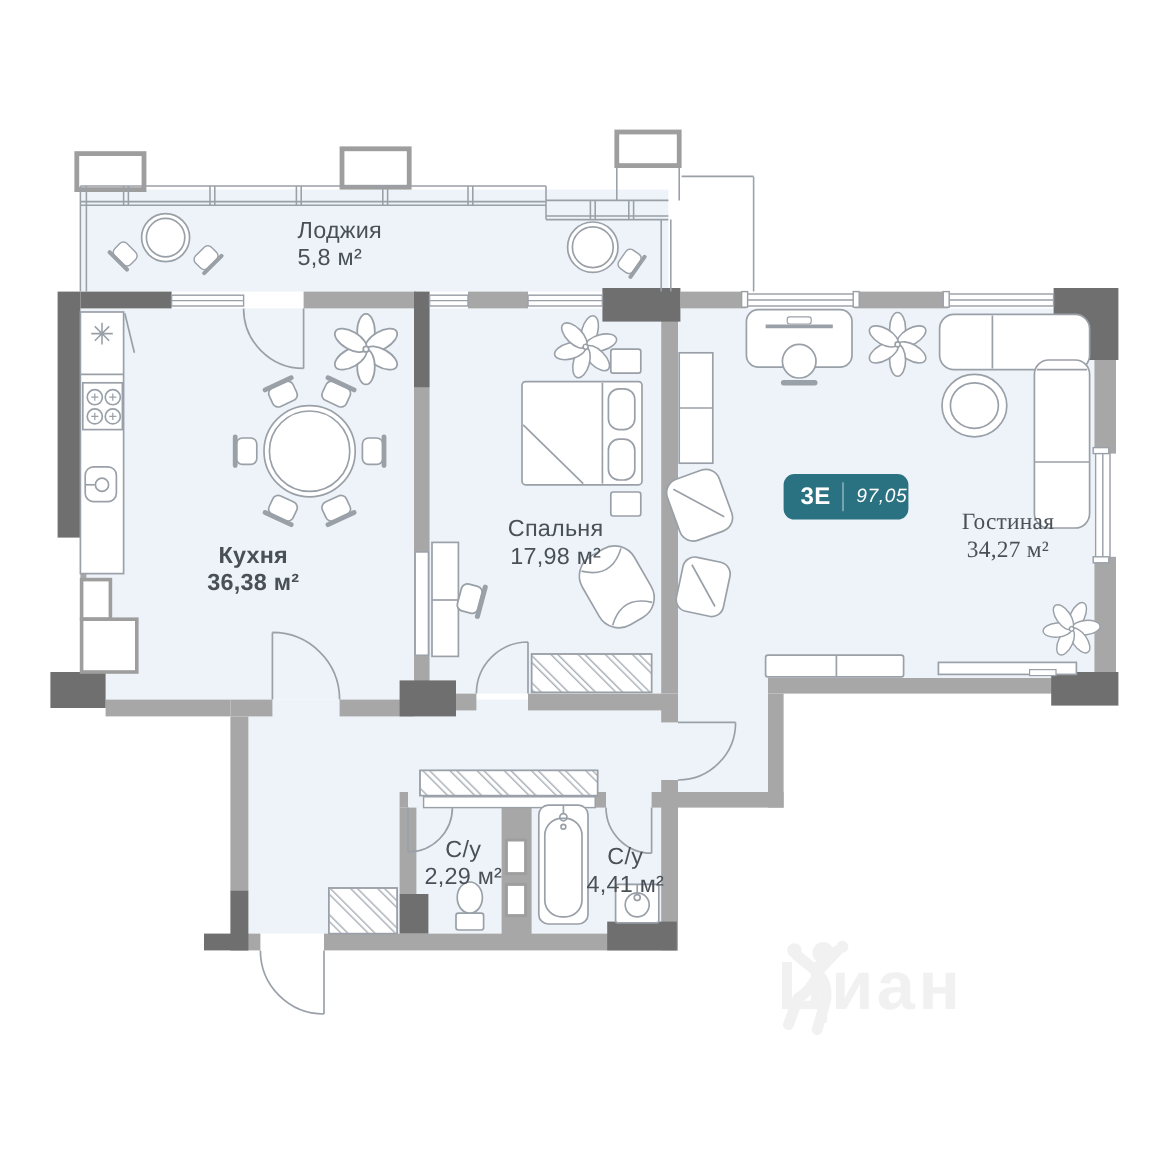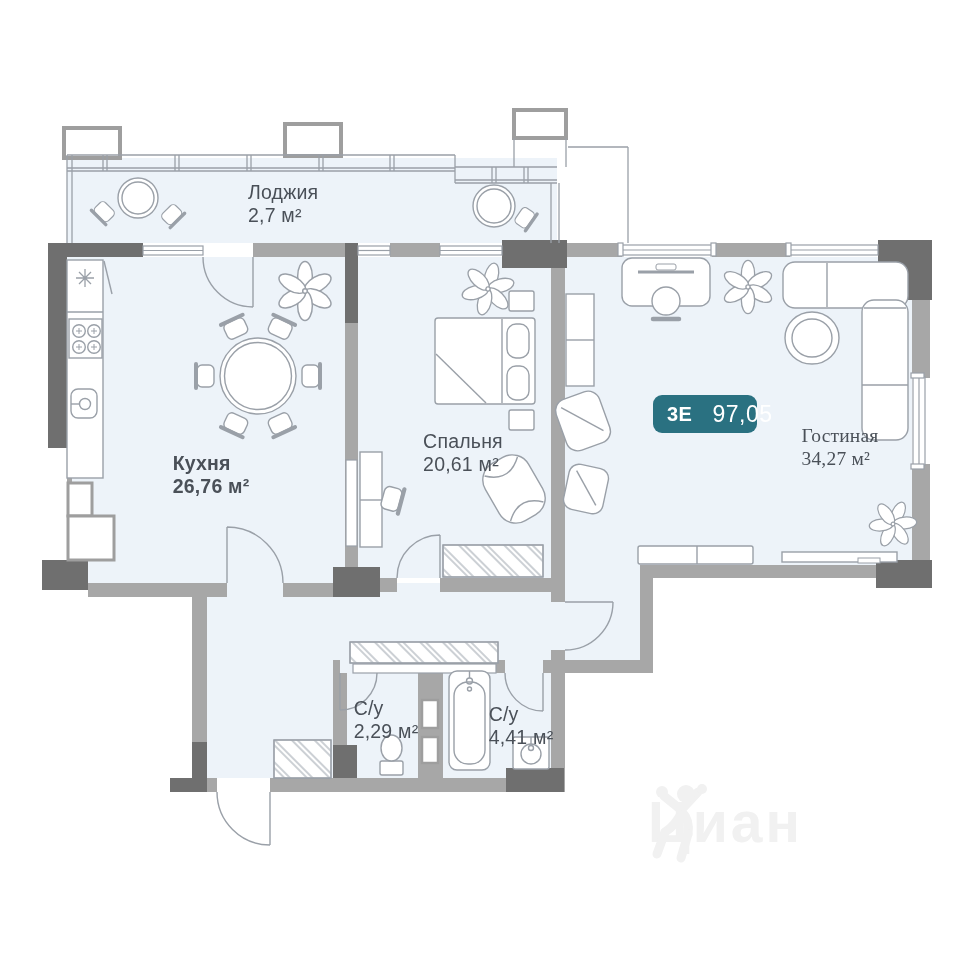--- a/index.html
+++ b/index.html
@@ -2,40 +2,40 @@
 <html><head>
 <meta charset="utf-8">
 <style>
   html,body{margin:0;padding:0;background:#ffffff;}
   .stage{
     position:relative;width:960px;height:960px;background:#ffffff;overflow:hidden;
     font-family:"Liberation Sans","DejaVu Sans",sans-serif;
   }
   .stage svg{position:absolute;left:0;top:0;z-index:1;}
   .room-label{
-    position:absolute;z-index:3;text-align:left;transform:translateX(-50%);
+    position:absolute;z-index:3;text-align:center;transform:translateX(-50%);
     color:#4a5058;font-size:19.5px;line-height:23px;letter-spacing:.2px;white-space:nowrap;
   }
   .room-label.align-left{transform:none;text-align:left;}
   .room-label .name,.room-label .area{display:block;}
   .lbl-loggia{left:248px;top:181px;}
   .lbl-kitchen{left:211px;top:452px;font-weight:bold;}
   .lbl-bedroom{left:463px;top:430px;}
   .lbl-living{left:840px;top:424px;font-family:Liberation Serif, serif;}
   .lbl-hall{left:291px;top:610px;}
   .lbl-wc1{left:386px;top:697px;}
   .lbl-wc2{left:521px;top:703px;}
   .badge{
     position:absolute;z-index:3;left:653px;top:395px;width:104px;height:38px;
     background:#2a7181;border-radius:9px;display:flex;align-items:center;color:#ffffff;
     box-sizing:border-box;
   }
   .badge .type{font-weight:bold;font-size:20px;padding:0 10px 0 14px;letter-spacing:.5px;}
   .badge .divider{width:1px;height:24px;background:rgba(255,255,255,.6);}
-  .badge .area{font-size:23px;padding-left:10px;letter-spacing:.5px;}
+  .badge .area{font-size:16px;padding-left:10px;letter-spacing:.5px;font-style:italic;}
   .watermark{
     position:absolute;z-index:2;left:648px;top:782px;display:flex;align-items:center;
     color:#f1f1f1;
   }
   .watermark .brand{
     font-size:57px;font-weight:bold;letter-spacing:3px;line-height:80px;
   }
 </style>
 </head>
 <body>
@@ -315,29 +315,29 @@
       <rect x="513" y="737" width="36" height="32" rx="2" fill="#fff"></rect>
       <circle cx="531" cy="754" r="10"></circle>
       <circle cx="531" cy="748" r="2.5"></circle>
           <line x1="531" y1="737" x2="531" y2="745"></line>
     </g>
   </g>
 </svg>
 
   <div class="room-label lbl-loggia align-left">
     <span class="name">Лоджия</span>
-    <span class="area">2,7 м²</span>
+    <span class="area">5,8 м²</span>
   </div>
   <div class="room-label lbl-kitchen">
     <span class="name">Кухня</span>
-    <span class="area">26,76 м²</span>
+    <span class="area">36,38 м²</span>
   </div>
   <div class="room-label lbl-bedroom">
     <span class="name">Спальня</span>
-    <span class="area">20,61 м²</span>
+    <span class="area">17,98 м²</span>
   </div>
   <div class="room-label lbl-living">
     <span class="name">Гостиная</span>
     <span class="area">34,27 м²</span>
   </div>
   <div class="room-label lbl-wc1">
     <span class="name">С/у</span>
     <span class="area">2,29 м²</span>
   </div>
   <div class="room-label lbl-wc2">

